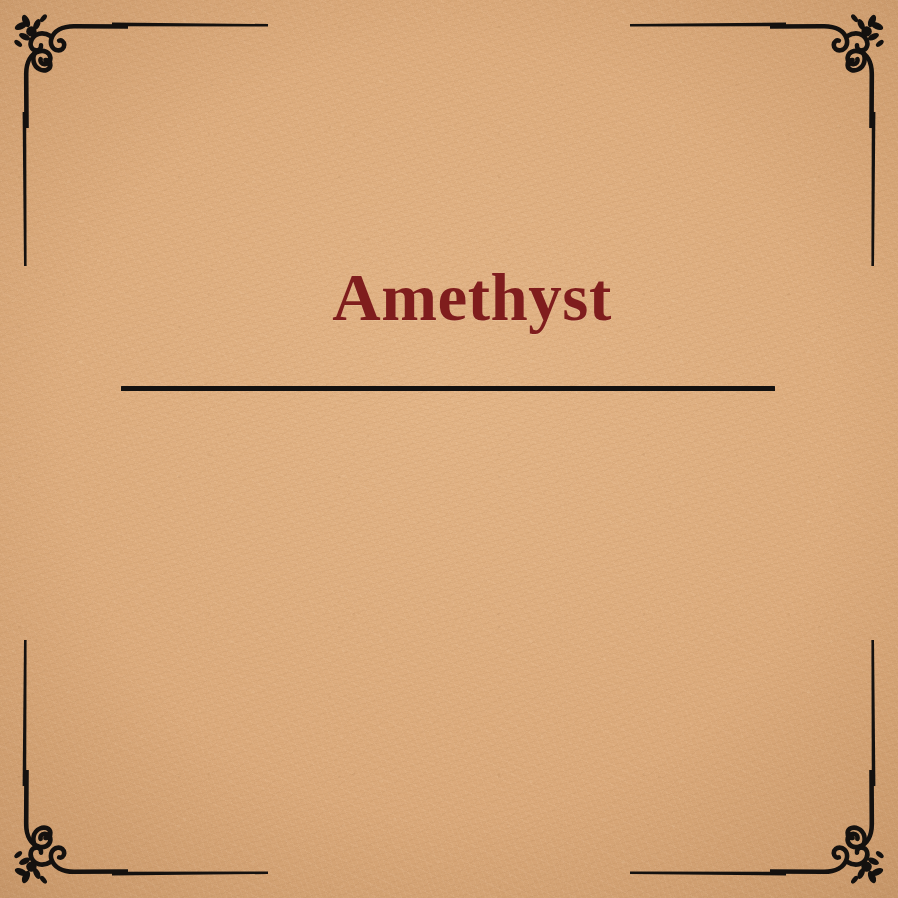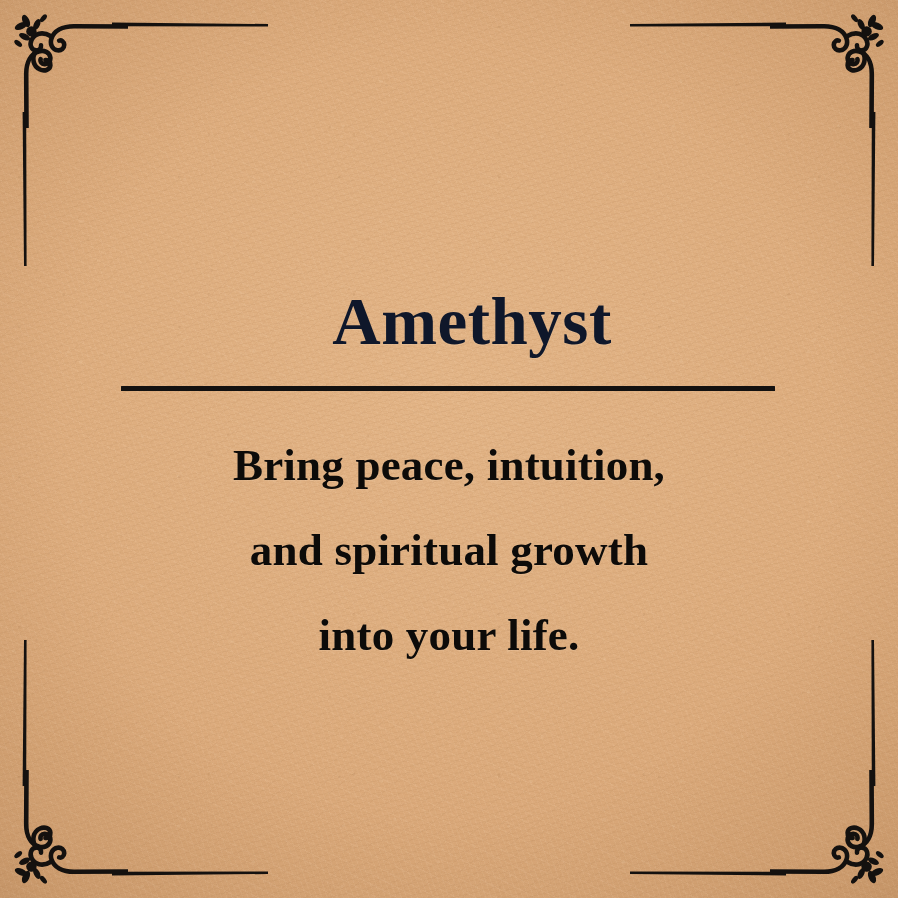--- a/index.html
+++ b/index.html
@@ -81,27 +81,27 @@
   .corner-br{right:10px;bottom:10px;transform:scale(-1,-1);}
 
   
   .content{
     position:absolute;left:0;right:0;top:0;bottom:0;
     display:flex;flex-direction:column;
     align-items:center;justify-content:flex-start;
   }
   .title{
     position:absolute;
-    left:0;right:0;top:288px;
+    left:0;right:0;top:264px;
     text-align:center;
     font-size:67px;
     font-weight:700;
     line-height:1;
     letter-spacing:.5px;
-    color:#0f172a;
+    color:#7f1d1d;
     font-family:"Liberation Serif","DejaVu Serif",serif;
     text-shadow:0 1px 0 rgba(255,236,212,.16);
     padding-left:46px;
   }
   .rule{
     position:absolute;
     left:121px;top:386px;
     width:654px;height:5px;
     background:#131110;
     border-radius:.5px;
@@ -241,20 +241,15 @@
         <ellipse cx="8.2" cy="33.4" rx="4.6" ry="2.4" transform="rotate(40 8.2 33.4)"></ellipse>
       </g>
     </svg>
   </div>
 
   <div class="content">
     <div class="title">Amethyst</div>
 
     <div class="rule"></div>
 
-    <div class="body">
-      <span class="body-line">Bring peace, intuition,</span>
-      <span class="body-line">and spiritual growth</span>
-      <span class="body-line">into your life.</span>
-    </div>
   </div>
 
 </div>
 
 </body></html>

